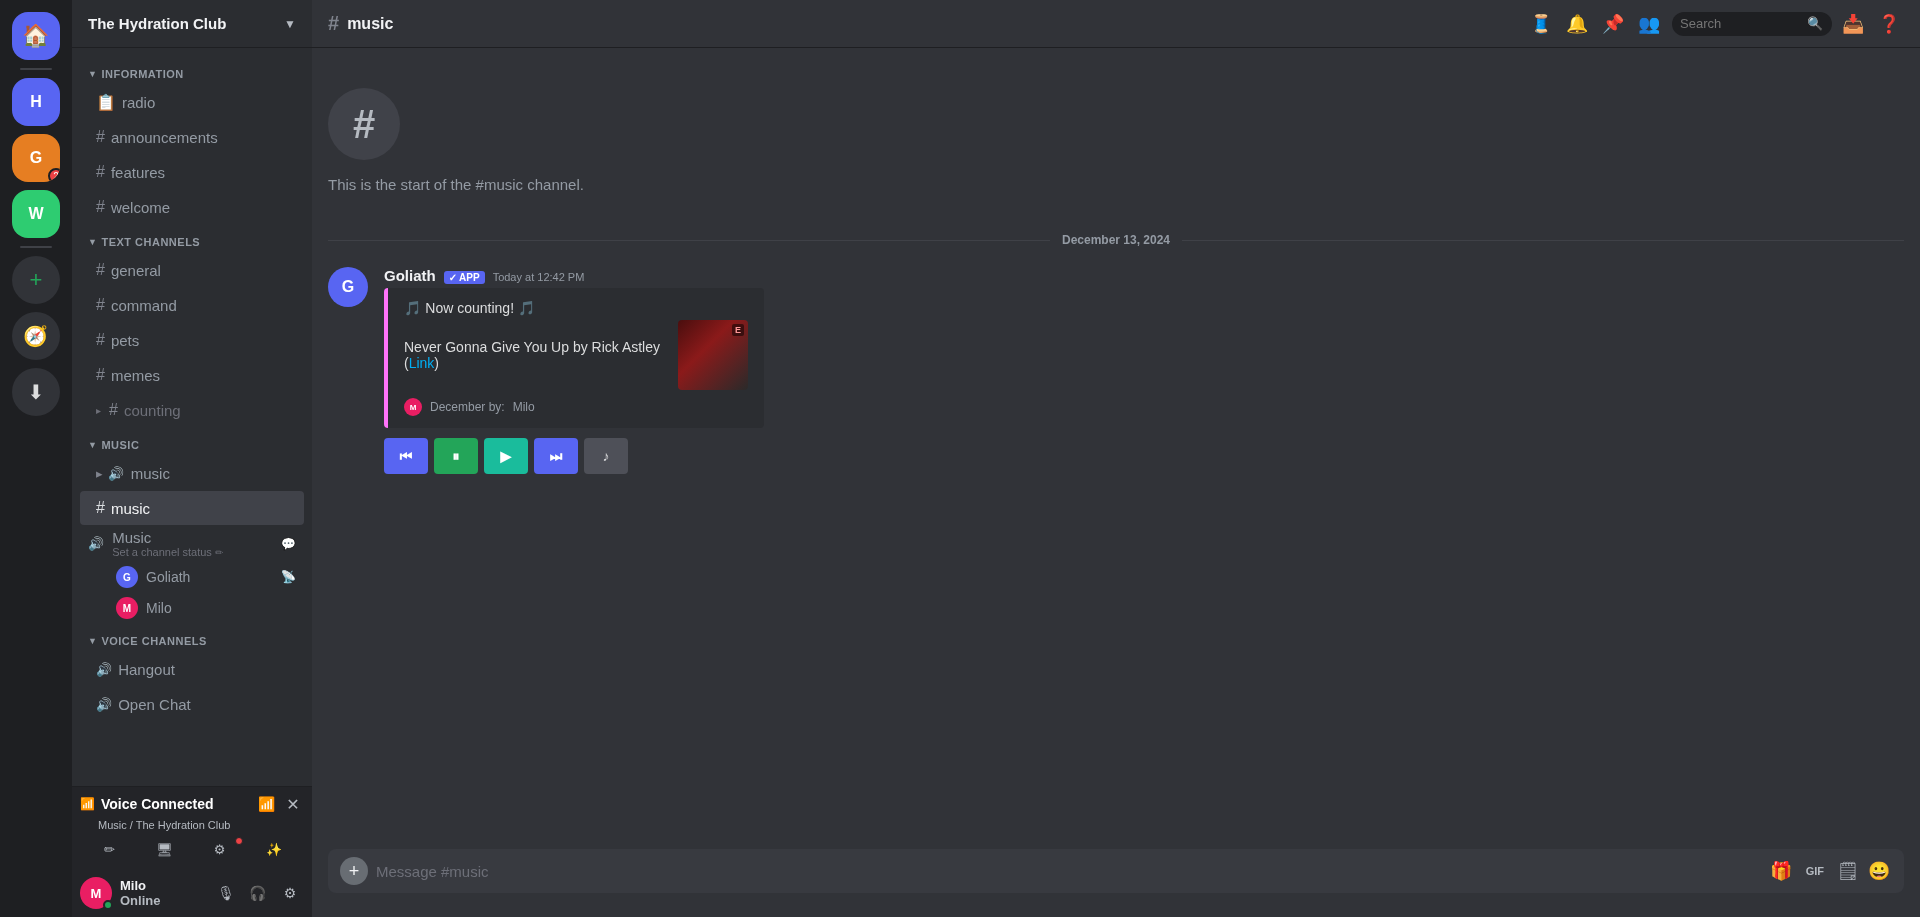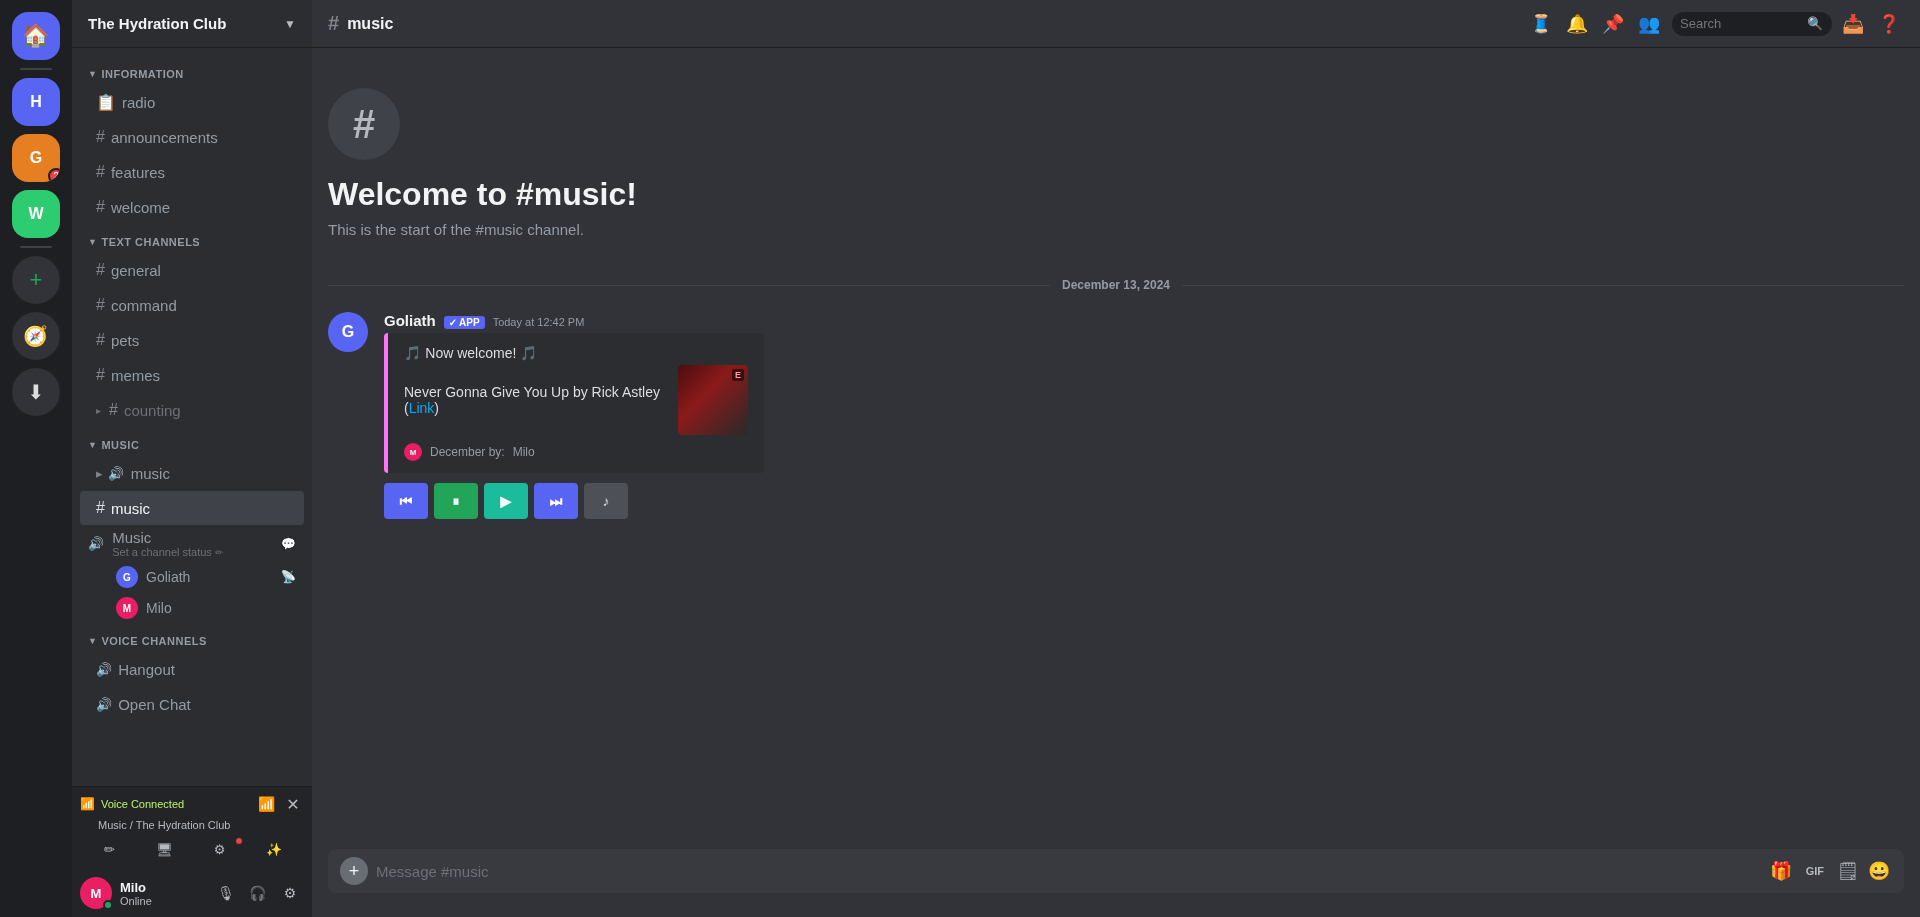--- a/index.html
+++ b/index.html
@@ -186,21 +186,21 @@
     .user-status-dot {
       position: absolute;
       bottom: -1px; right: -1px;
       width: 10px; height: 10px;
       border-radius: 50%;
       background: #23a559;
       border: 2px solid #232428;
     }
     .user-info { flex: 1; }
     .user-name { font-size: 13px; font-weight: 700; color: #f2f3f5; }
-    .user-online { font-size: 11px; color: #b5bac1; }
+    .user-online { font-size: 13px; color: #b5bac1; font-weight: bold; }
     .user-controls { display: flex; align-items: center; gap: 4px; }
     .user-ctrl-btn {
       width: 28px; height: 28px;
       border-radius: 4px;
       background: transparent;
       border: none;
       color: #b5bac1;
       cursor: pointer;
       display: flex; align-items: center; justify-content: center;
       font-size: 14px;
@@ -213,21 +213,21 @@
       border-top: 1px solid #1e1f22;
       flex-shrink: 0;
     }
     .voice-connected-top {
       display: flex;
       align-items: center;
       gap: 6px;
       margin-bottom: 4px;
     }
     .voice-status-icon { color: #23a559; font-size: 12px; }
-    .voice-status-text { font-size: 11px; color: #bef264; font-weight: 400; }
+    .voice-status-text { font-size: 14px; color: #ffffff; font-weight: 700; }
     .voice-signal { margin-left: auto; font-size: 12px; color: #b5bac1; }
     .voice-end-btn {
       width: 22px; height: 22px;
       background: transparent;
       border: none;
       color: #b5bac1;
       cursor: pointer;
       font-size: 14px;
       display: flex; align-items: center; justify-content: center;
     }
@@ -752,21 +752,20 @@
       </div>
     </div>
   </div>
 
   <div class="messages-area">
 
     <div class="channel-welcome">
       <div class="welcome-icon">
         <span style="font-size:40px;font-weight:900;color:#b5bac1">#</span>
       </div>
-      <div class="welcome-title">Welcome to #music!</div>
       <div class="welcome-desc">This is the start of the #music channel.</div>
     </div>
 
     <div class="date-divider">
       <span>December 13, 2024</span>
     </div>
 
     <div class="message-group">
       <div class="msg-avatar" style="background:#5865f2;">G</div>
       <div class="msg-content">
@@ -774,21 +773,21 @@
           <span class="msg-author">Goliath</span>
           <span class="msg-app-badge">
             <span>✓</span>
             <span> APP</span>
           </span>
           <span class="msg-timestamp">Today at 12:42 PM</span>
         </div>
 
         <div class="music-embed">
           <div class="embed-now-playing">
-            <span>🎵 Now welcome! 🎵</span>
+            <span>🎵 Now counting! 🎵</span>
           </div>
           <div class="embed-song-row">
             <div class="embed-song-info">
               <span class="embed-song-title">
                 <span>Never Gonna Give You Up by Rick Astley (</span><a class="embed-song-link" href="#">Link</a><span>)</span>
               </span>
             </div>
             <div class="embed-thumbnail">
               <div class="embed-thumbnail-inner">
                 <span style="font-size:9px;color:#ff9999;background:rgba(0,0,0,0.5);padding:1px 3px;border-radius:2px;font-weight:bold">E</span>

